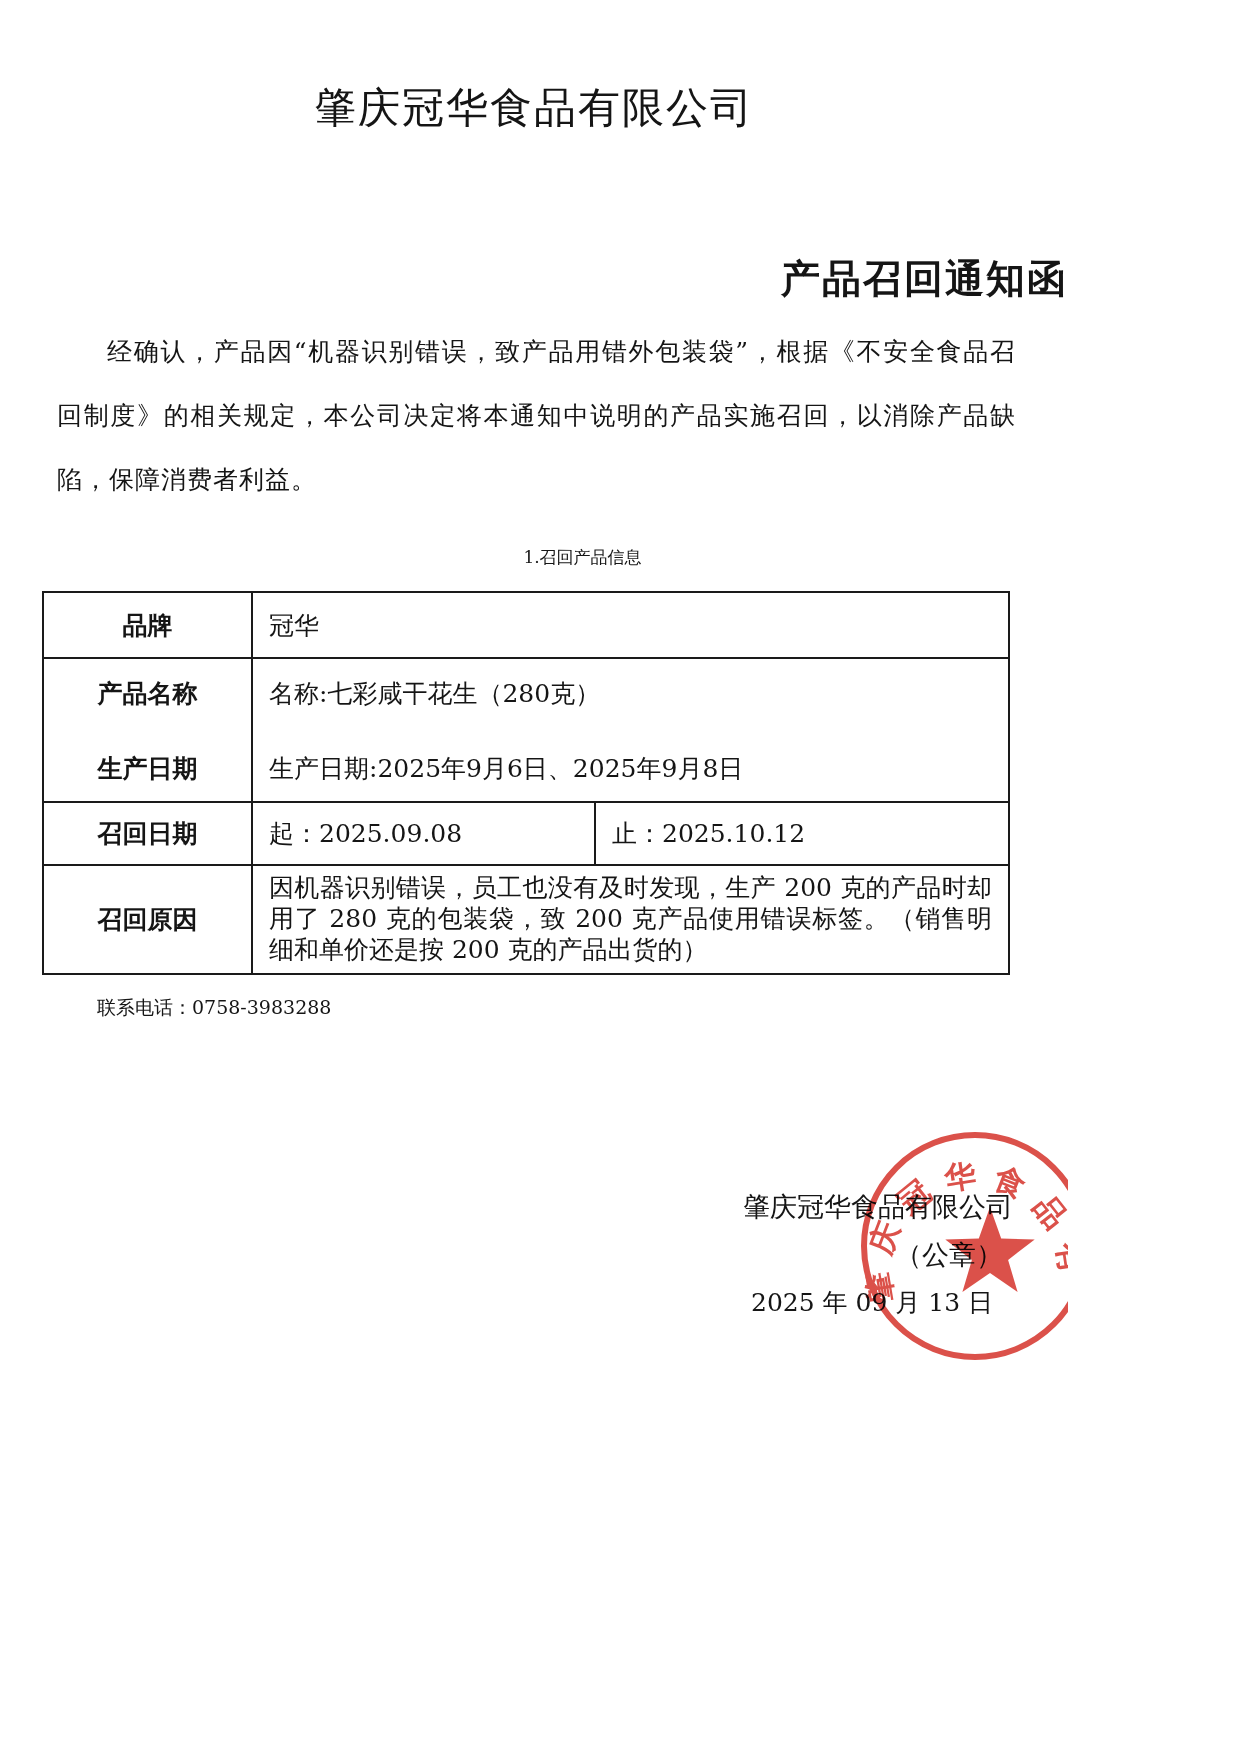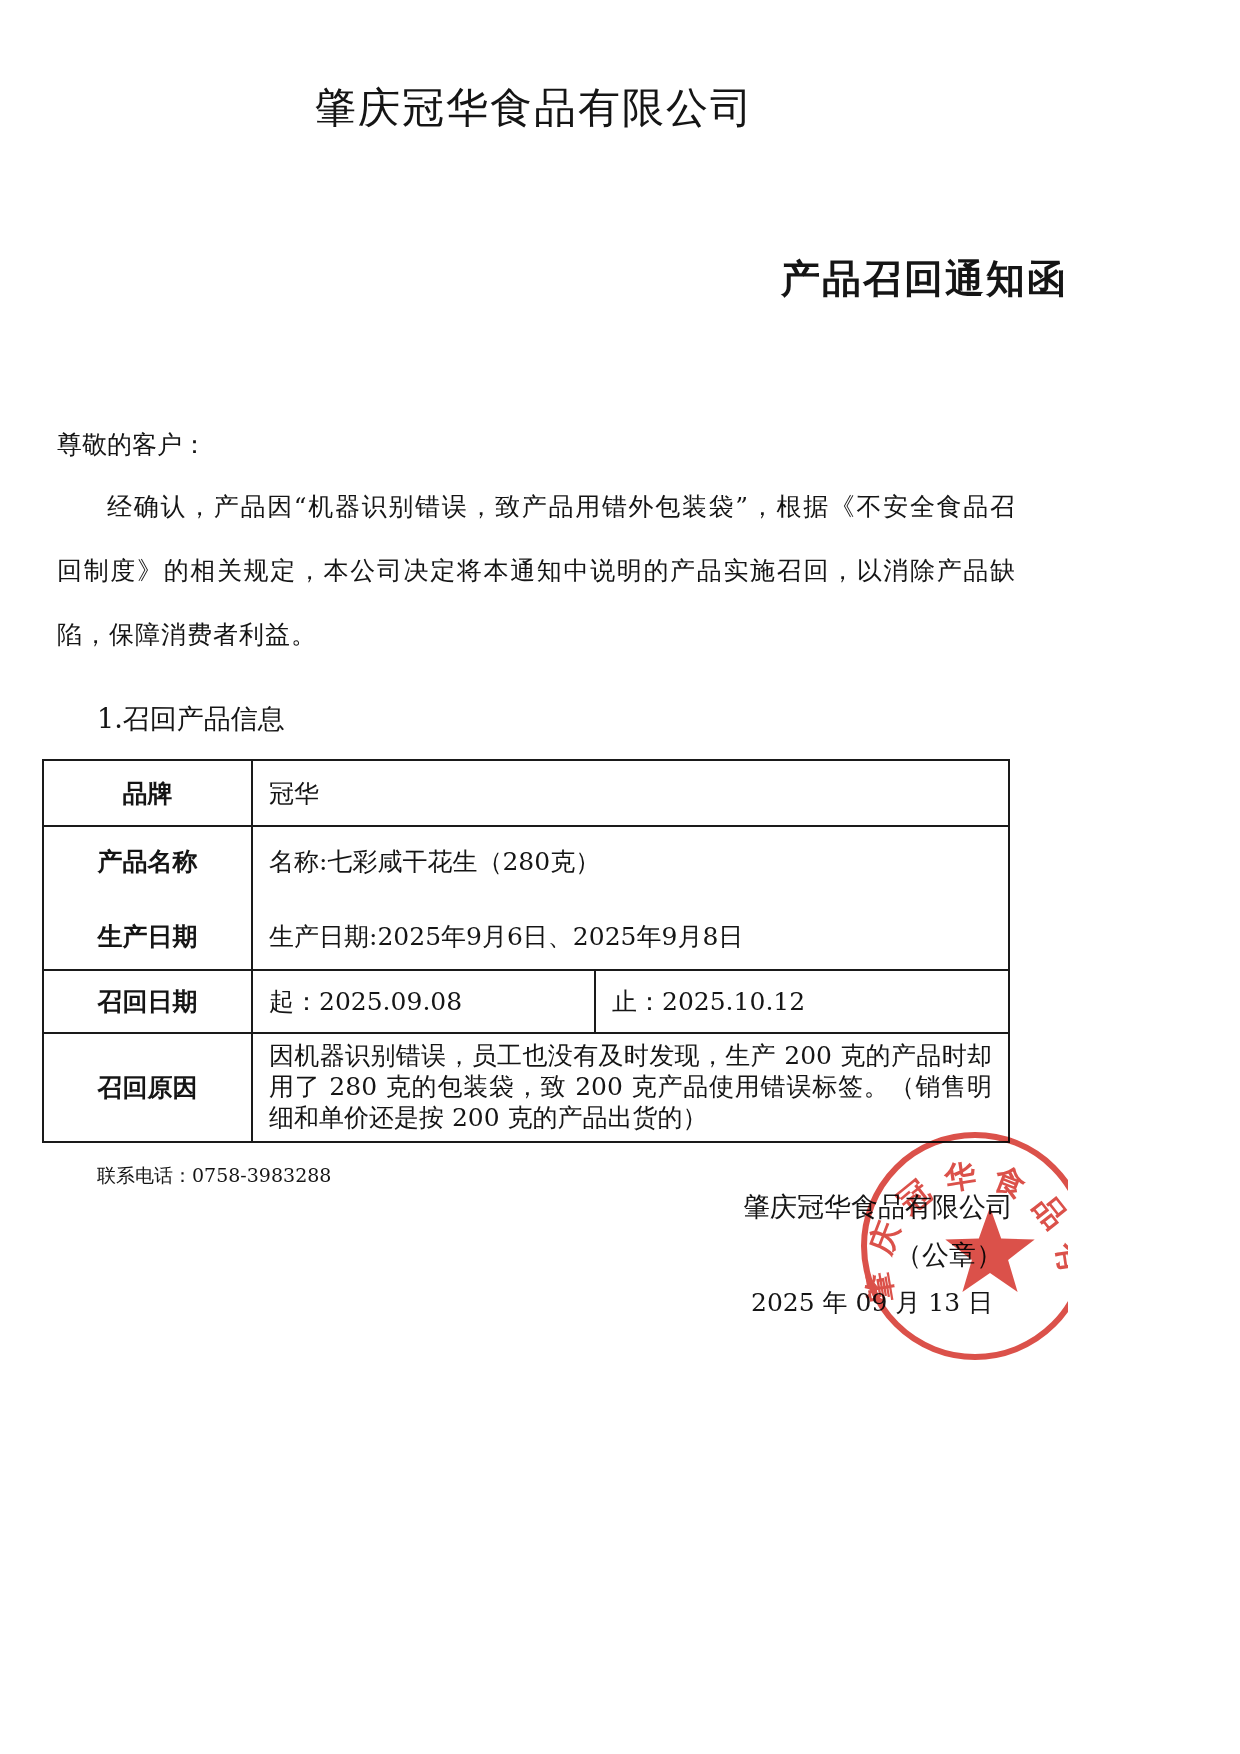--- a/index.html
+++ b/index.html
@@ -34,21 +34,22 @@
   .body-paragraph {
     margin: 14px 52px 0 57px;
     font-size: 25px;
     line-height: 64px;
     text-indent: 2em;
     text-align: justify;
     letter-spacing: 1px;
   }
   .section-heading {
     margin: 34px 0 0 97px;
-    font-size: 27px;
+    font-size: 17px;
+    text-align: center;
   }
   table.recall-table {
     margin: 22px 0 0 42px;
     border-collapse: collapse;
     table-layout: fixed;
     width: 966px;
     font-size: 25px;
   }
   table.recall-table td {
     border: 2px solid #1a1a1a;
@@ -109,21 +110,20 @@
 </style>
 </head>
 <body>
 
 <div class="page">
 
   <div class="company-title">肇庆冠华食品有限公司</div>
 
   <div class="doc-title">产品召回通知函</div>
 
-  <div class="salutation">尊敬的客户：</div>
 
   <div class="body-paragraph">经确认，产品因“机器识别错误，致产品用错外包装袋”，根据《不安全食品召回制度》的相关规定，本公司决定将本通知中说明的产品实施召回，以消除产品缺陷，保障消费者利益。</div>
 
   <div class="section-heading">1.召回产品信息</div>
 
   <table class="recall-table">
     <colgroup>
       <col style="width:209px">
       <col style="width:343px">
       <col style="width:414px">

